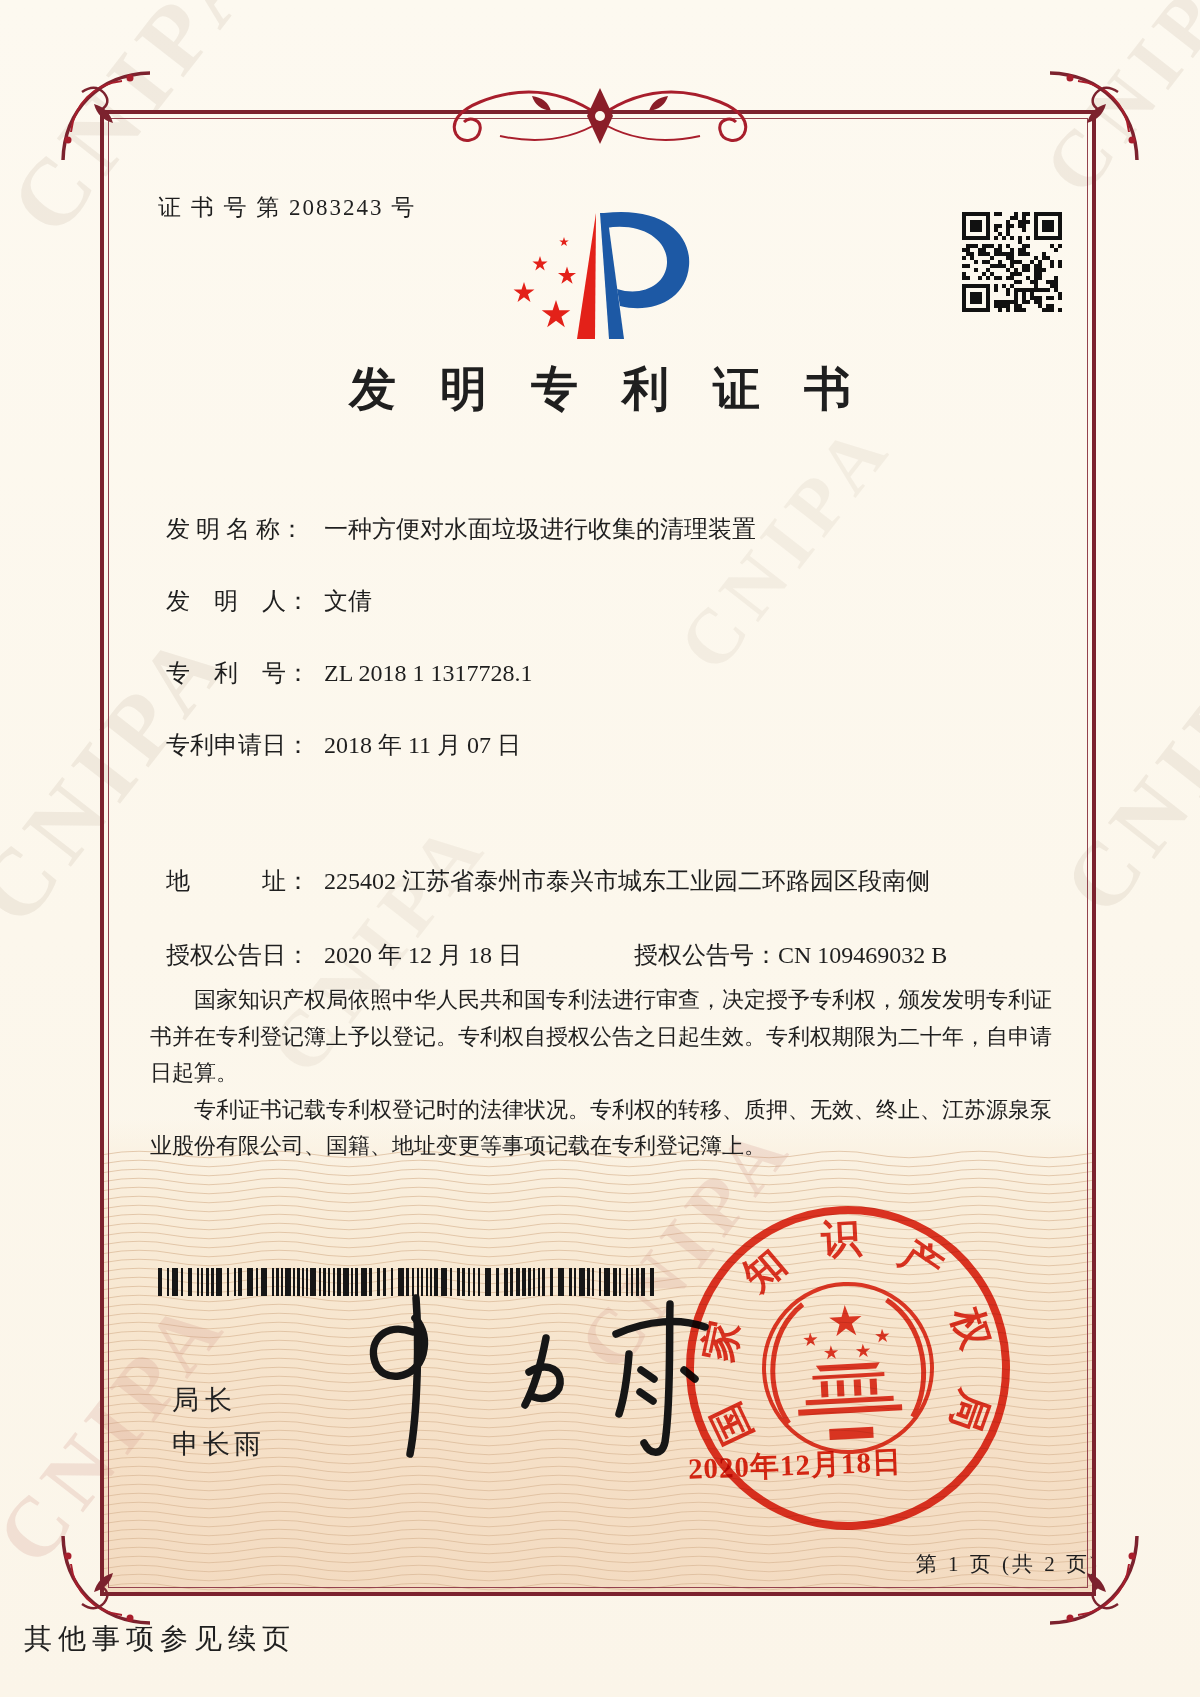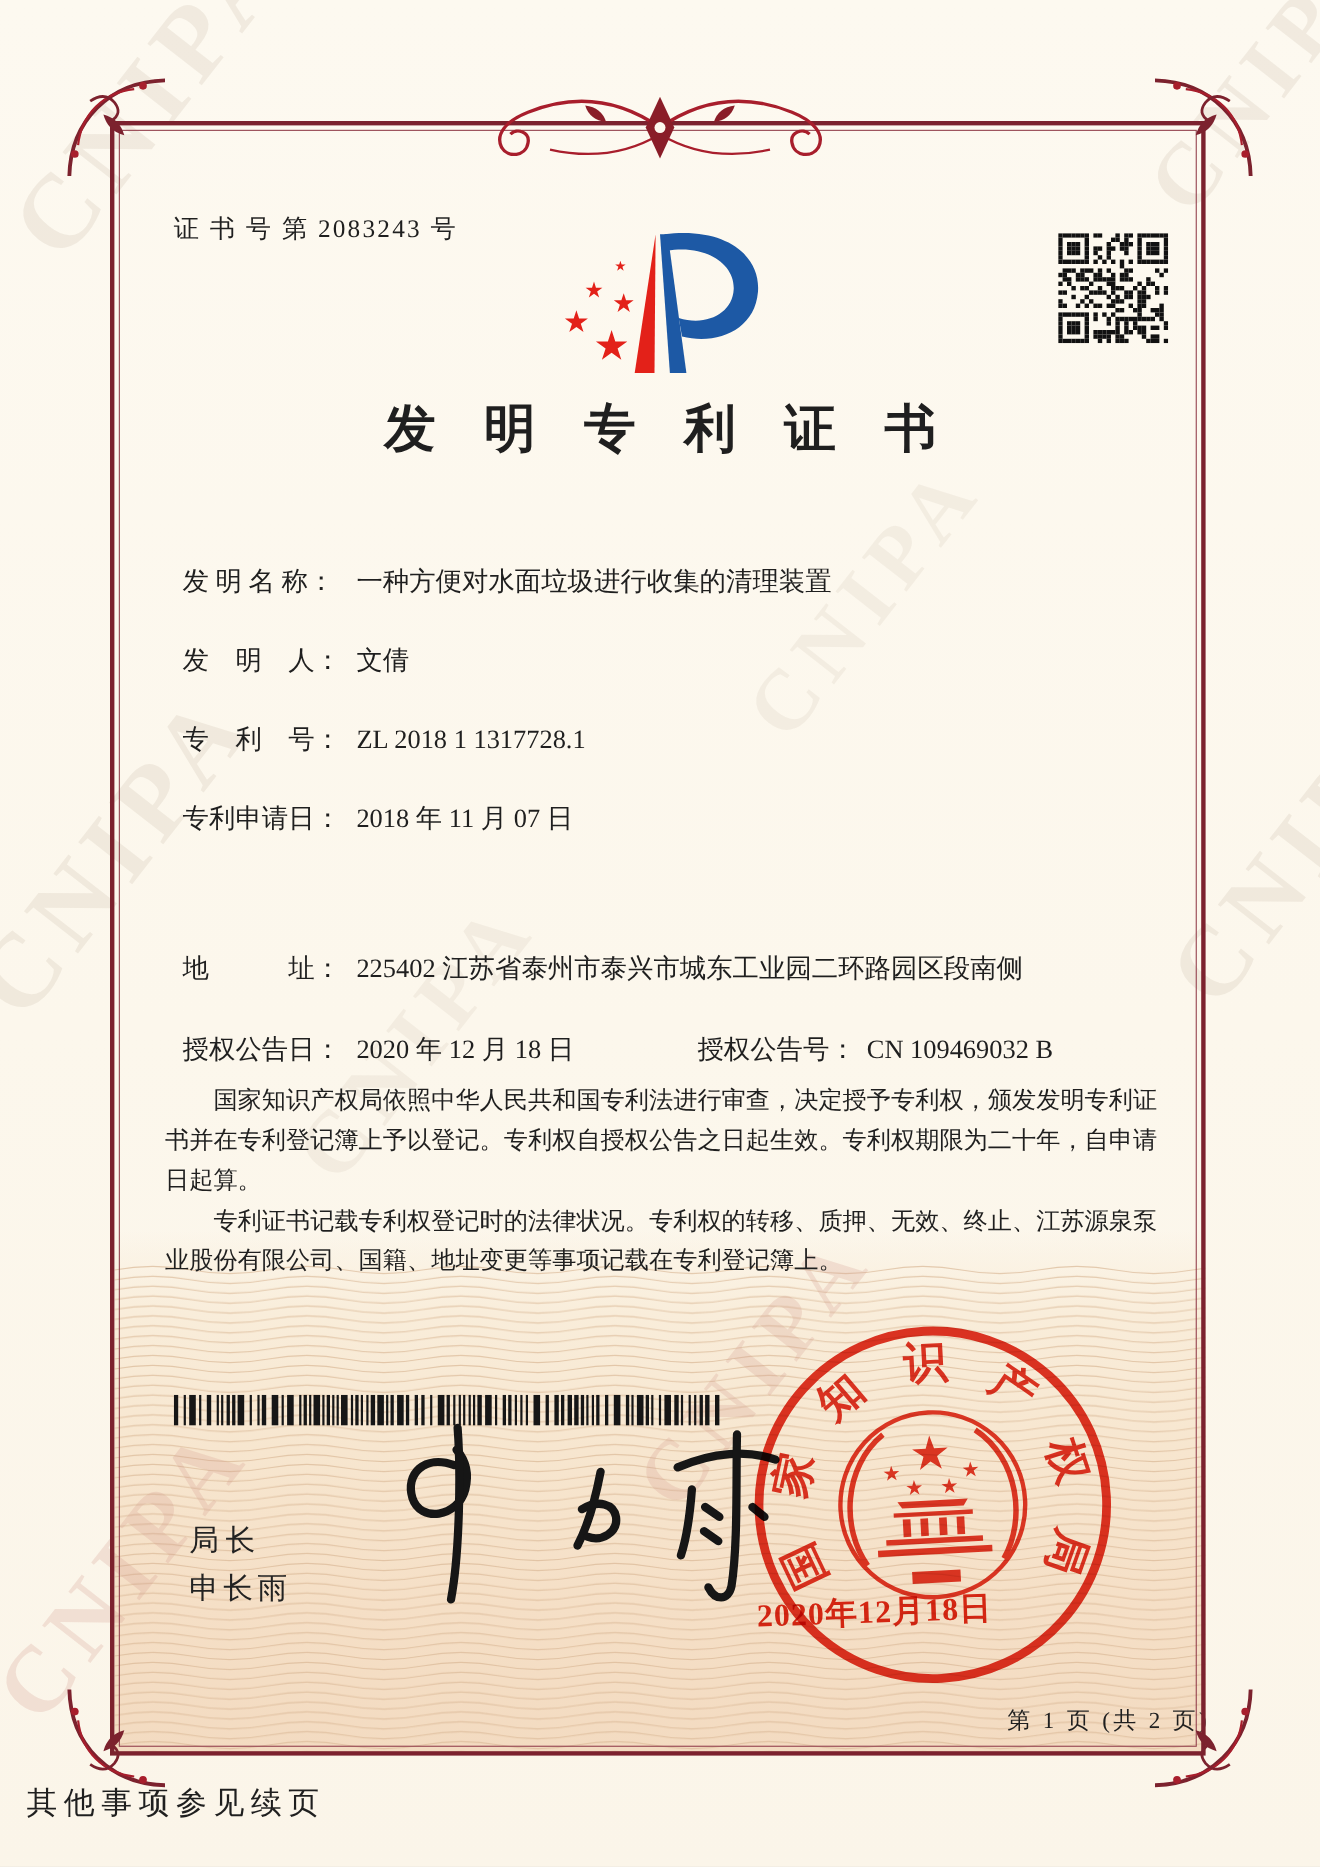--- a/index.html
+++ b/index.html
@@ -41,21 +41,21 @@
   .qr{left:962px; top:212px; z-index:3;}
   .title{
     left:0; top:358px; width:100%; text-align:center; z-index:3;
     font-size:47px; font-weight:700; letter-spacing:44px; text-indent:44px;
   }
   
   .field-row{left:166px; width:920px; font-size:24px; z-index:3; line-height:34px;}
   .flabel{display:inline-block; width:158px; vertical-align:top;}
   .fvalue{display:inline-block; width:712px; vertical-align:top;}
   .grant-pair2{position:absolute; left:468px; top:0;}
-  .grant-pair2 .flabel{width:auto; margin-right:10px;}
+  .grant-pair2 .flabel{width:auto; }
   .grant-pair2 .fvalue{width:auto;}
   
   .paras{left:150px; top:982px; width:902px; z-index:3;
     font-size:22px; line-height:36.5px; text-align:justify;}
   .paras p{margin:0; text-indent:2em;}
   
   .barcode{left:158px; top:1268px; z-index:3;}
   .official-title{left:172px; top:1382px; z-index:3;
     font-family:"Liberation Sans","DejaVu Sans",sans-serif; font-size:27px; letter-spacing:6px; color:#222;}
   .official-name{left:172px; top:1426px; z-index:3;

